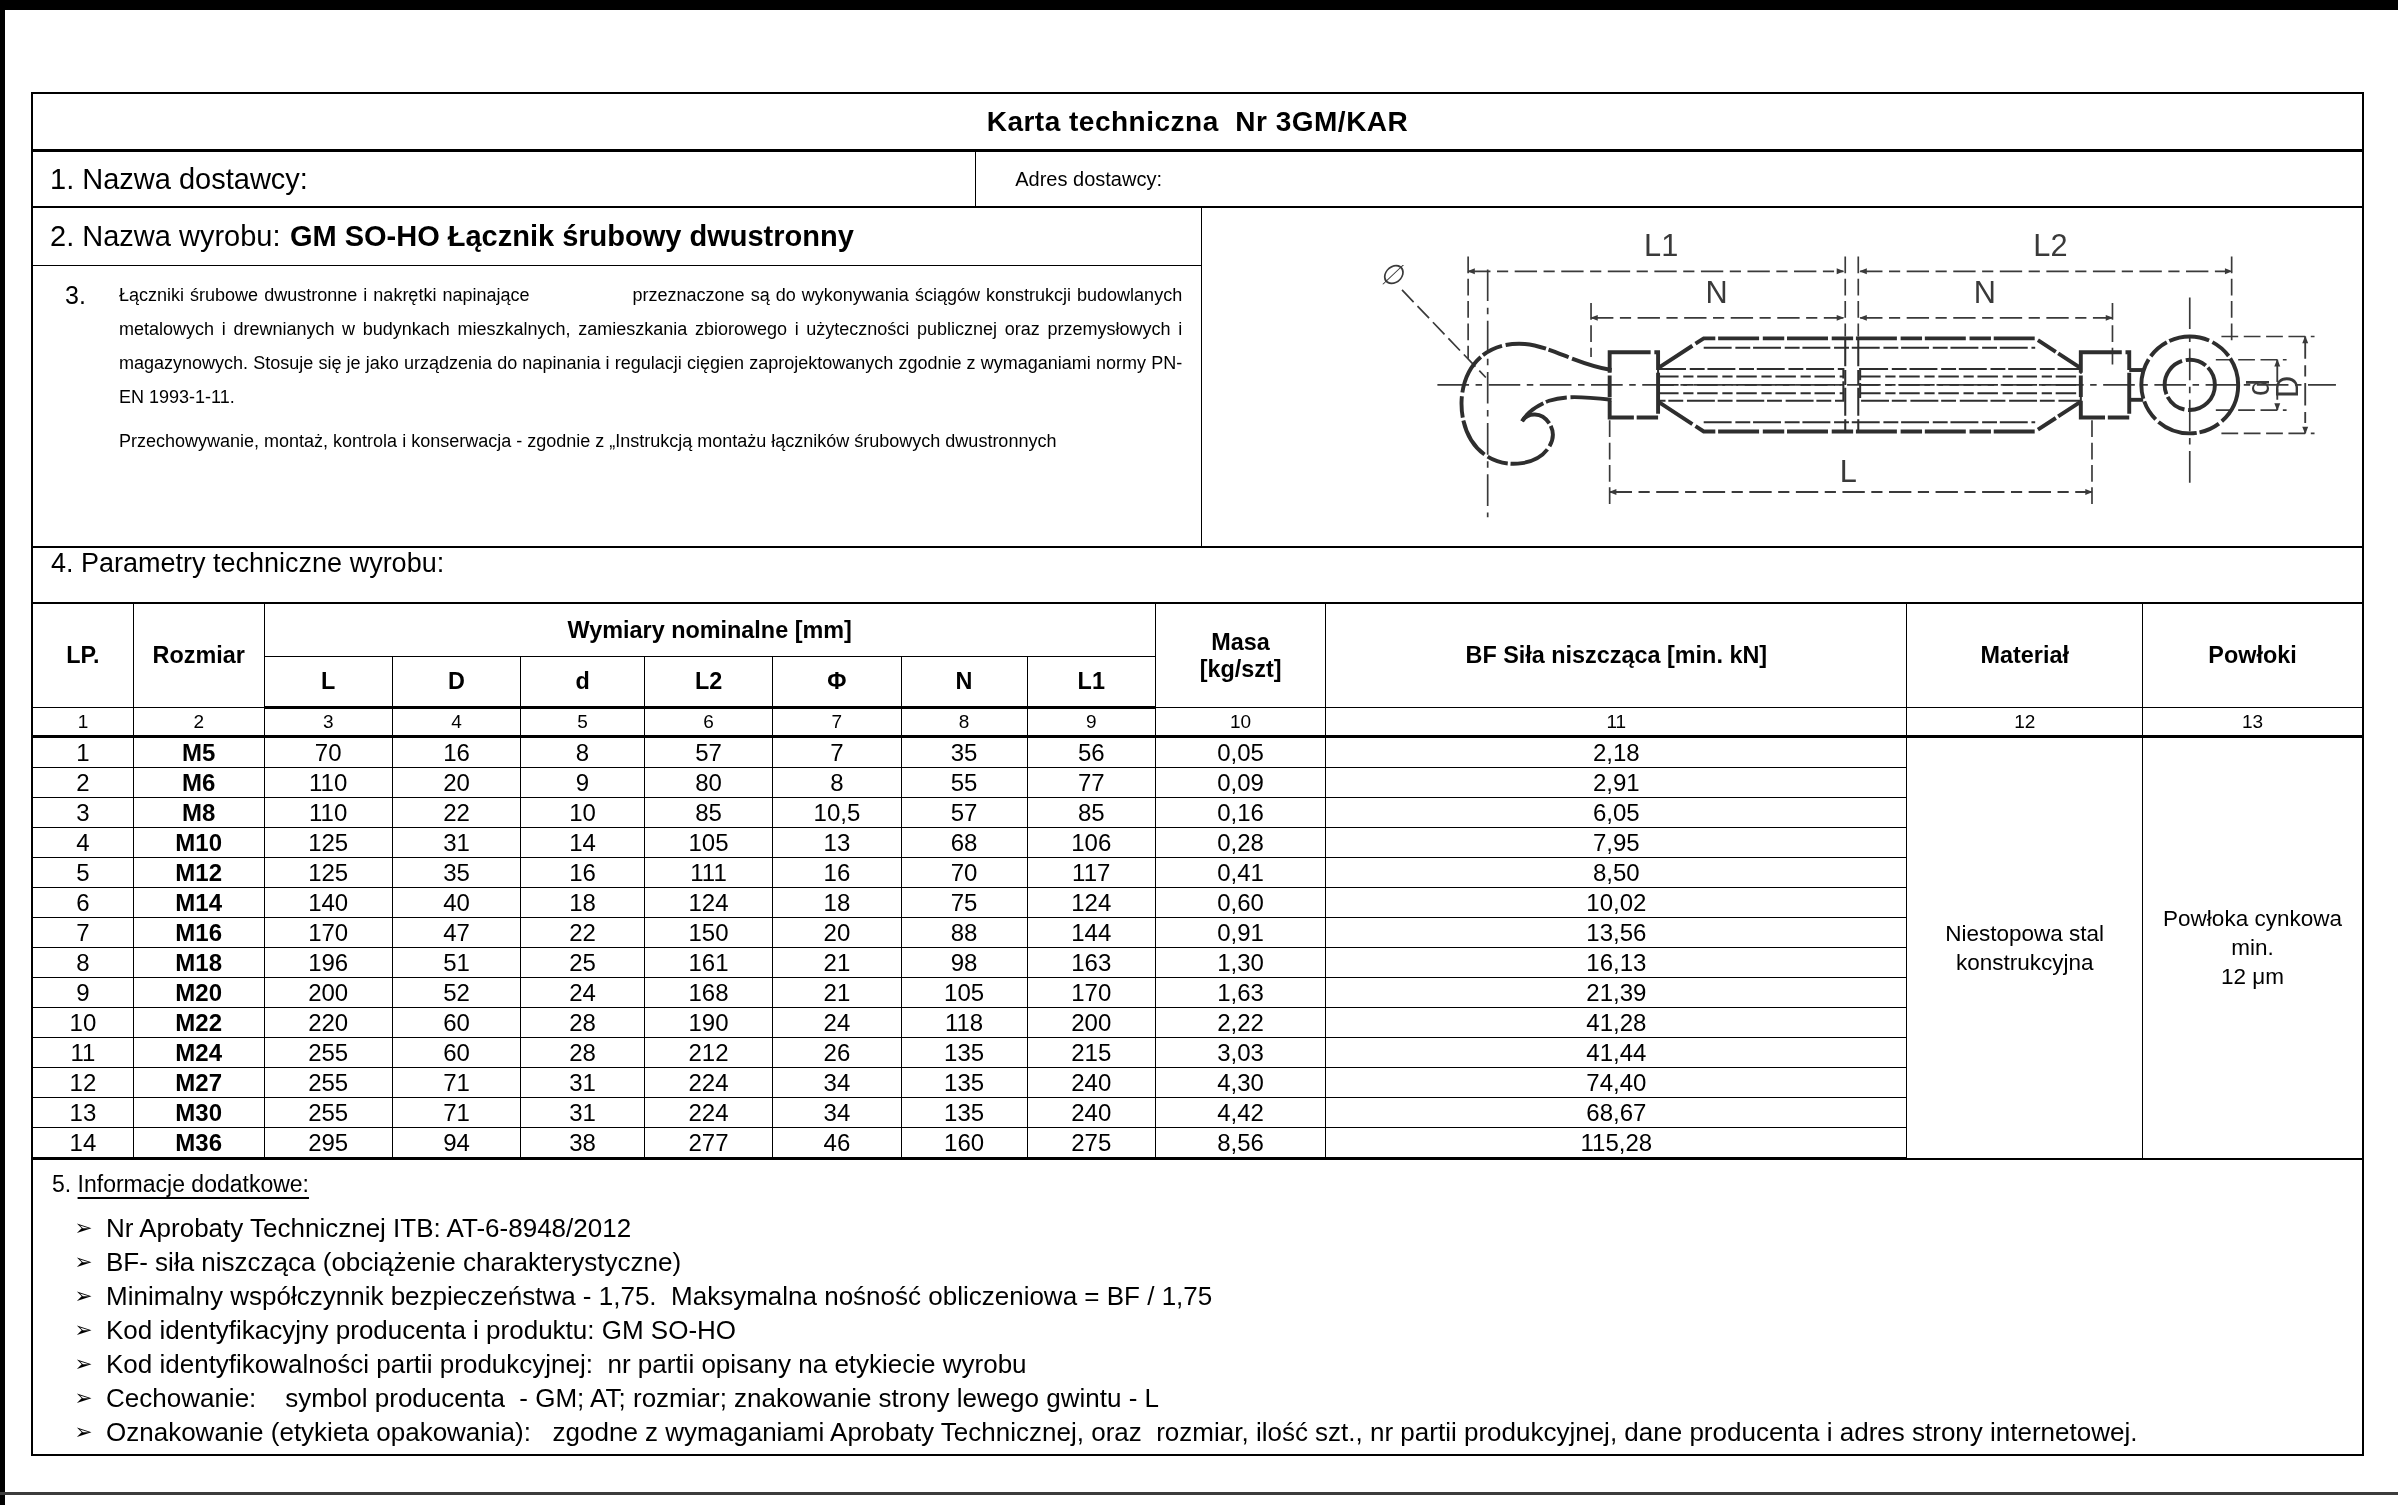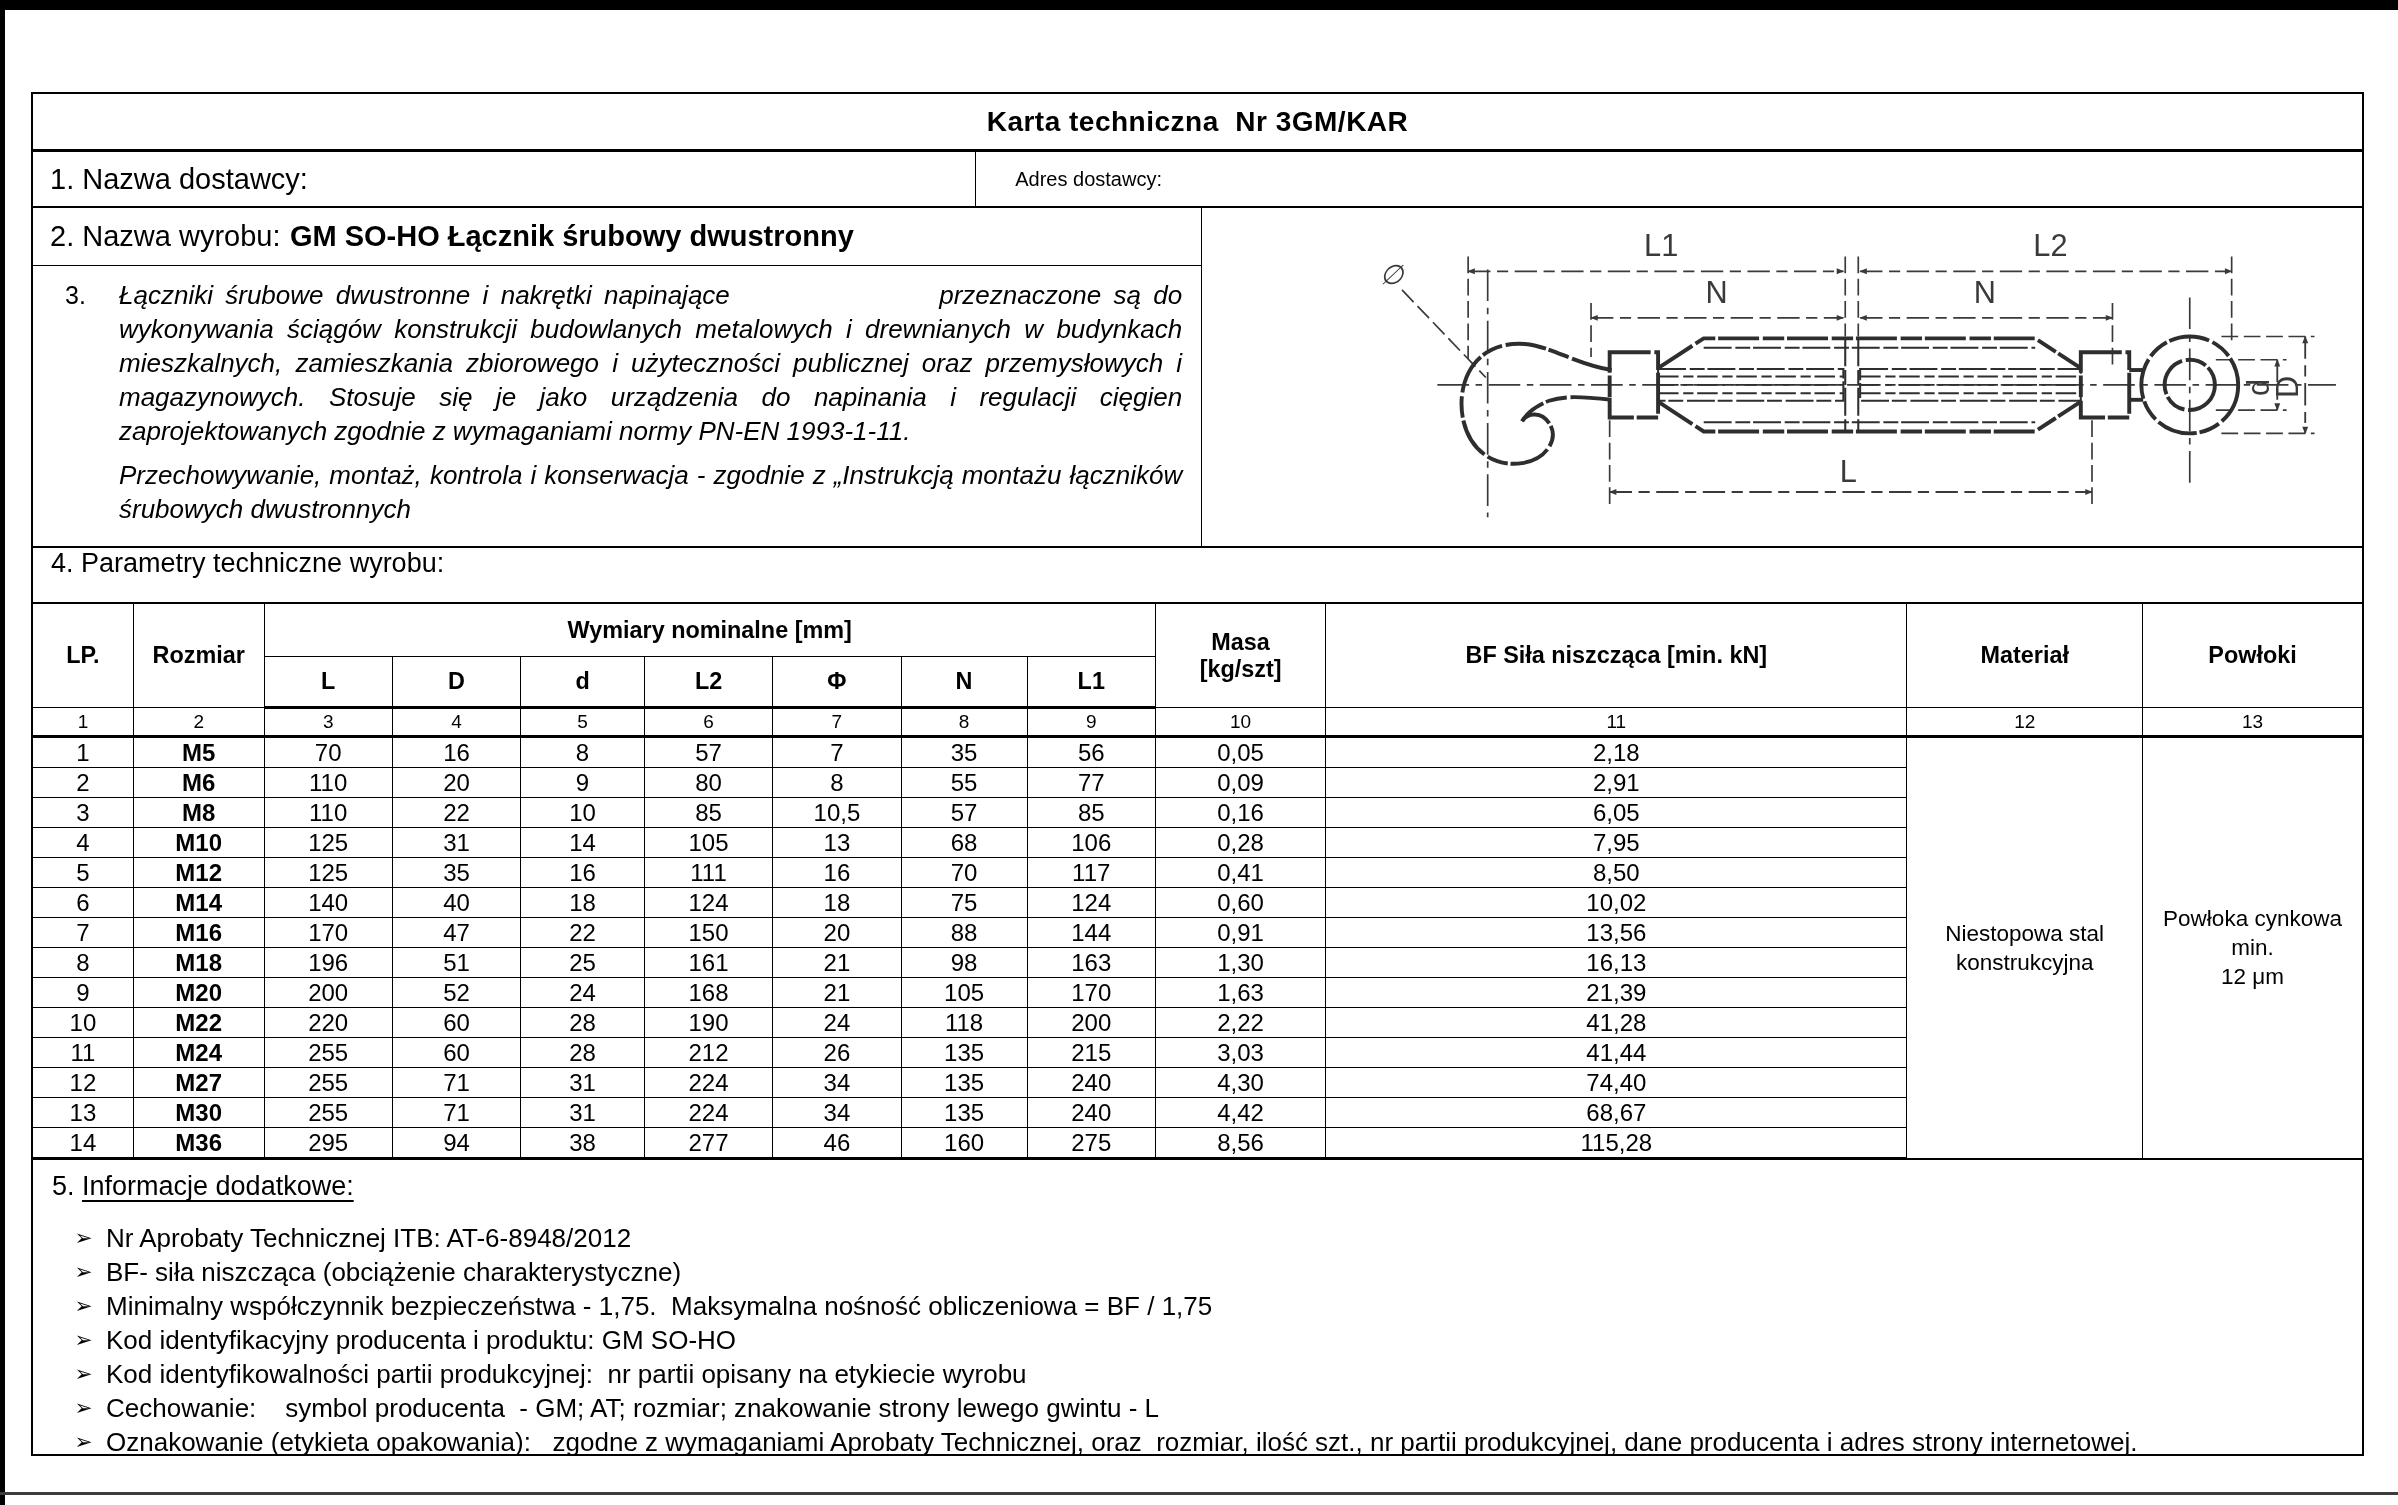--- a/index.html
+++ b/index.html
@@ -19,21 +19,21 @@
   .row-supplier{height:56px;border-bottom:2.8px solid #000;display:flex;flex:none;box-sizing:border-box;gap:20px;}
   .cell-supplier-name{width:40.5%;border-right:1.9px solid #000;display:flex;align-items:center;padding-left:17px;box-sizing:border-box;font-size:29px;}
   .cell-supplier-address{flex:1;display:flex;align-items:center;padding-left:19px;box-sizing:border-box;font-size:20px;}
 
   .row-middle{height:340px;border-bottom:2.8px solid #000;display:flex;flex:none;box-sizing:border-box;}
   .mid-left{width:50.2%;border-right:1.9px solid #000;box-sizing:border-box;display:flex;flex-direction:column;}
   .row-product{height:58px;border-bottom:1.9px solid #000;display:flex;align-items:center;padding-left:17px;box-sizing:border-box;font-size:29px;flex:none;white-space:nowrap;}
   .row-product b{margin-left:9.4px;}
   .desc{flex:1;display:flex;padding:12px 19px 0 32px;box-sizing:border-box;overflow:hidden;}
   .desc-num{width:54px;flex:none;font-size:25px;line-height:34px;}
-  .desc-text{flex:1;font-size:26px;line-height:34px;text-align:justify;font-style:italic;}
+  .desc-text{flex:1;font-size:18px;line-height:34px;text-align:justify;}
   .desc-text p{margin:0;}
   .desc-text p + p{margin-top:10.3px;}
   .mid-right{flex:1;position:relative;overflow:hidden;}
   .mid-right svg{display:block;width:100%;height:100%;}
 
   .row-sec4{height:56px;border-bottom:2.8px solid #000;display:flex;align-items:flex-start;padding-left:18px;box-sizing:border-box;font-size:27px;flex:none;}
 
   .table-wrap{flex:none;}
   table{width:100%;border-collapse:collapse;table-layout:fixed;}
   th,td{border:1.9px solid #000;text-align:center;vertical-align:middle;padding:0;overflow:hidden;}
@@ -43,21 +43,21 @@
   thead th{font-size:23.4px;font-weight:bold;line-height:1.15;}
   tr.hrowA th{height:52px;margin-left:28px;}
   tr.hrowB th{height:49px;border-bottom:3.7px solid #000;}
   tr.numrow td{height:26px;font-size:19px;border-bottom:3.7px solid #000;}
   tbody td{height:29px;font-size:24px;line-height:1;}
   td.size{font-weight:bold;}
   td.merged{font-size:22.5px;line-height:1.3;font-weight:normal;border-bottom:none;}
   .tbl-bottom{border-top:2.8px solid #000;height:0;flex:none;}
 
   .row-sec5{flex:1;padding:11.2px 19px 0 19px;box-sizing:border-box;overflow:hidden;}
-  .sec5-title{font-size:27px;margin-bottom:19px;}
+  .sec5-title{font-size:23px;margin-bottom:13px;}
   .sec5-title .u{text-decoration:underline;text-underline-offset:4.7px;}
   ul.notes{list-style:none;margin:0;padding:0;}
   ul.notes li{display:flex;font-size:26px;line-height:34px;}
   ul.notes .marker{width:54px;flex:none;padding-left:22.5px;font-size:21.5px;box-sizing:border-box;}
   ul.notes .ntext{flex:1;white-space:nowrap;}
 
   
   .bodyl{stroke:#2e2e2e;stroke-width:4.2;fill:none;stroke-dasharray:44 4 23 3;}
   .thin{stroke:#2e2e2e;stroke-width:2.2;fill:none;stroke-dasharray:30 4 16 3;}
   .thread{stroke:#2e2e2e;stroke-width:2;fill:none;stroke-dasharray:22 5 11 4;}

